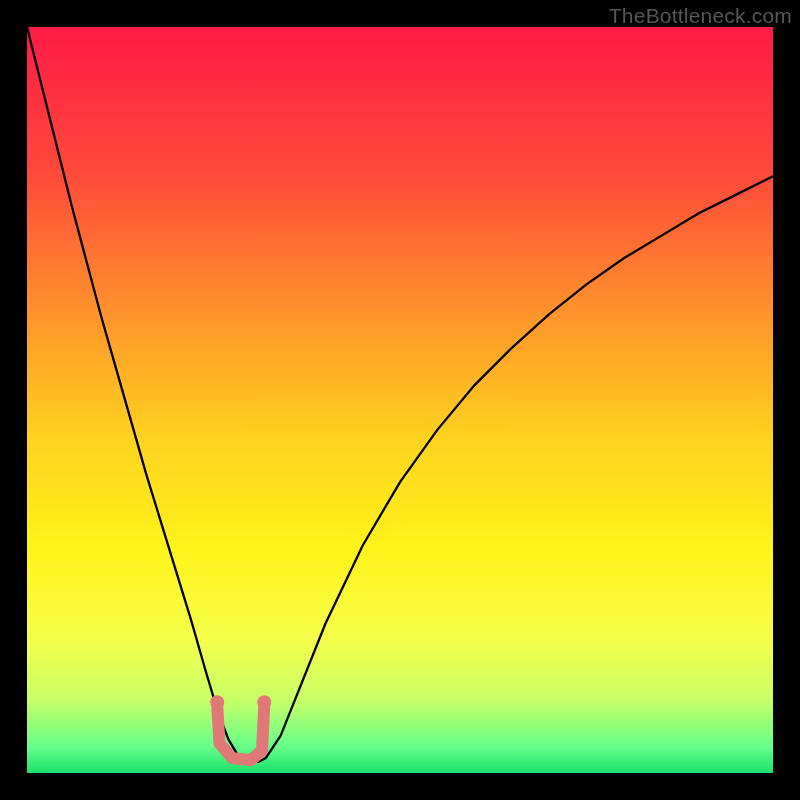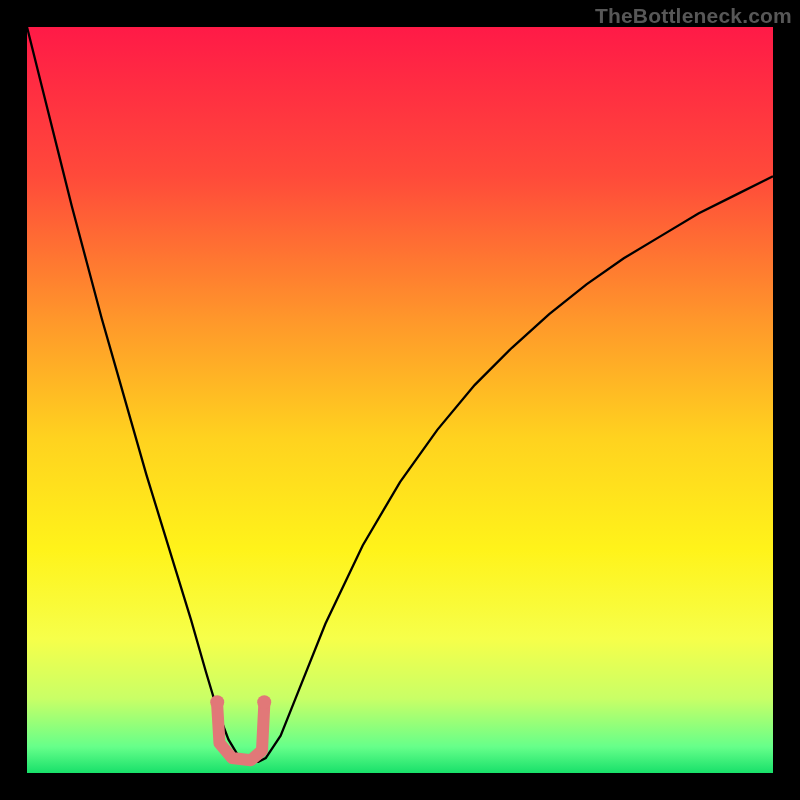--- a/index.html
+++ b/index.html
@@ -25,21 +25,21 @@
     top: 0;
     width: 746px;
     height: 746px;
   }
   .watermark {
     position: absolute;
     top: 4px;
     right: 8px;
     color: #575757;
     font-size: 21px;
-    font-weight: 700;
+    font-weight: 400;
     letter-spacing: 0.2px;
     user-select: none;
   }
 </style>
 </head>
 <body>
 
 <div class="frame">
   <svg class="plot" viewBox="0 0 746 746">
     <defs>

